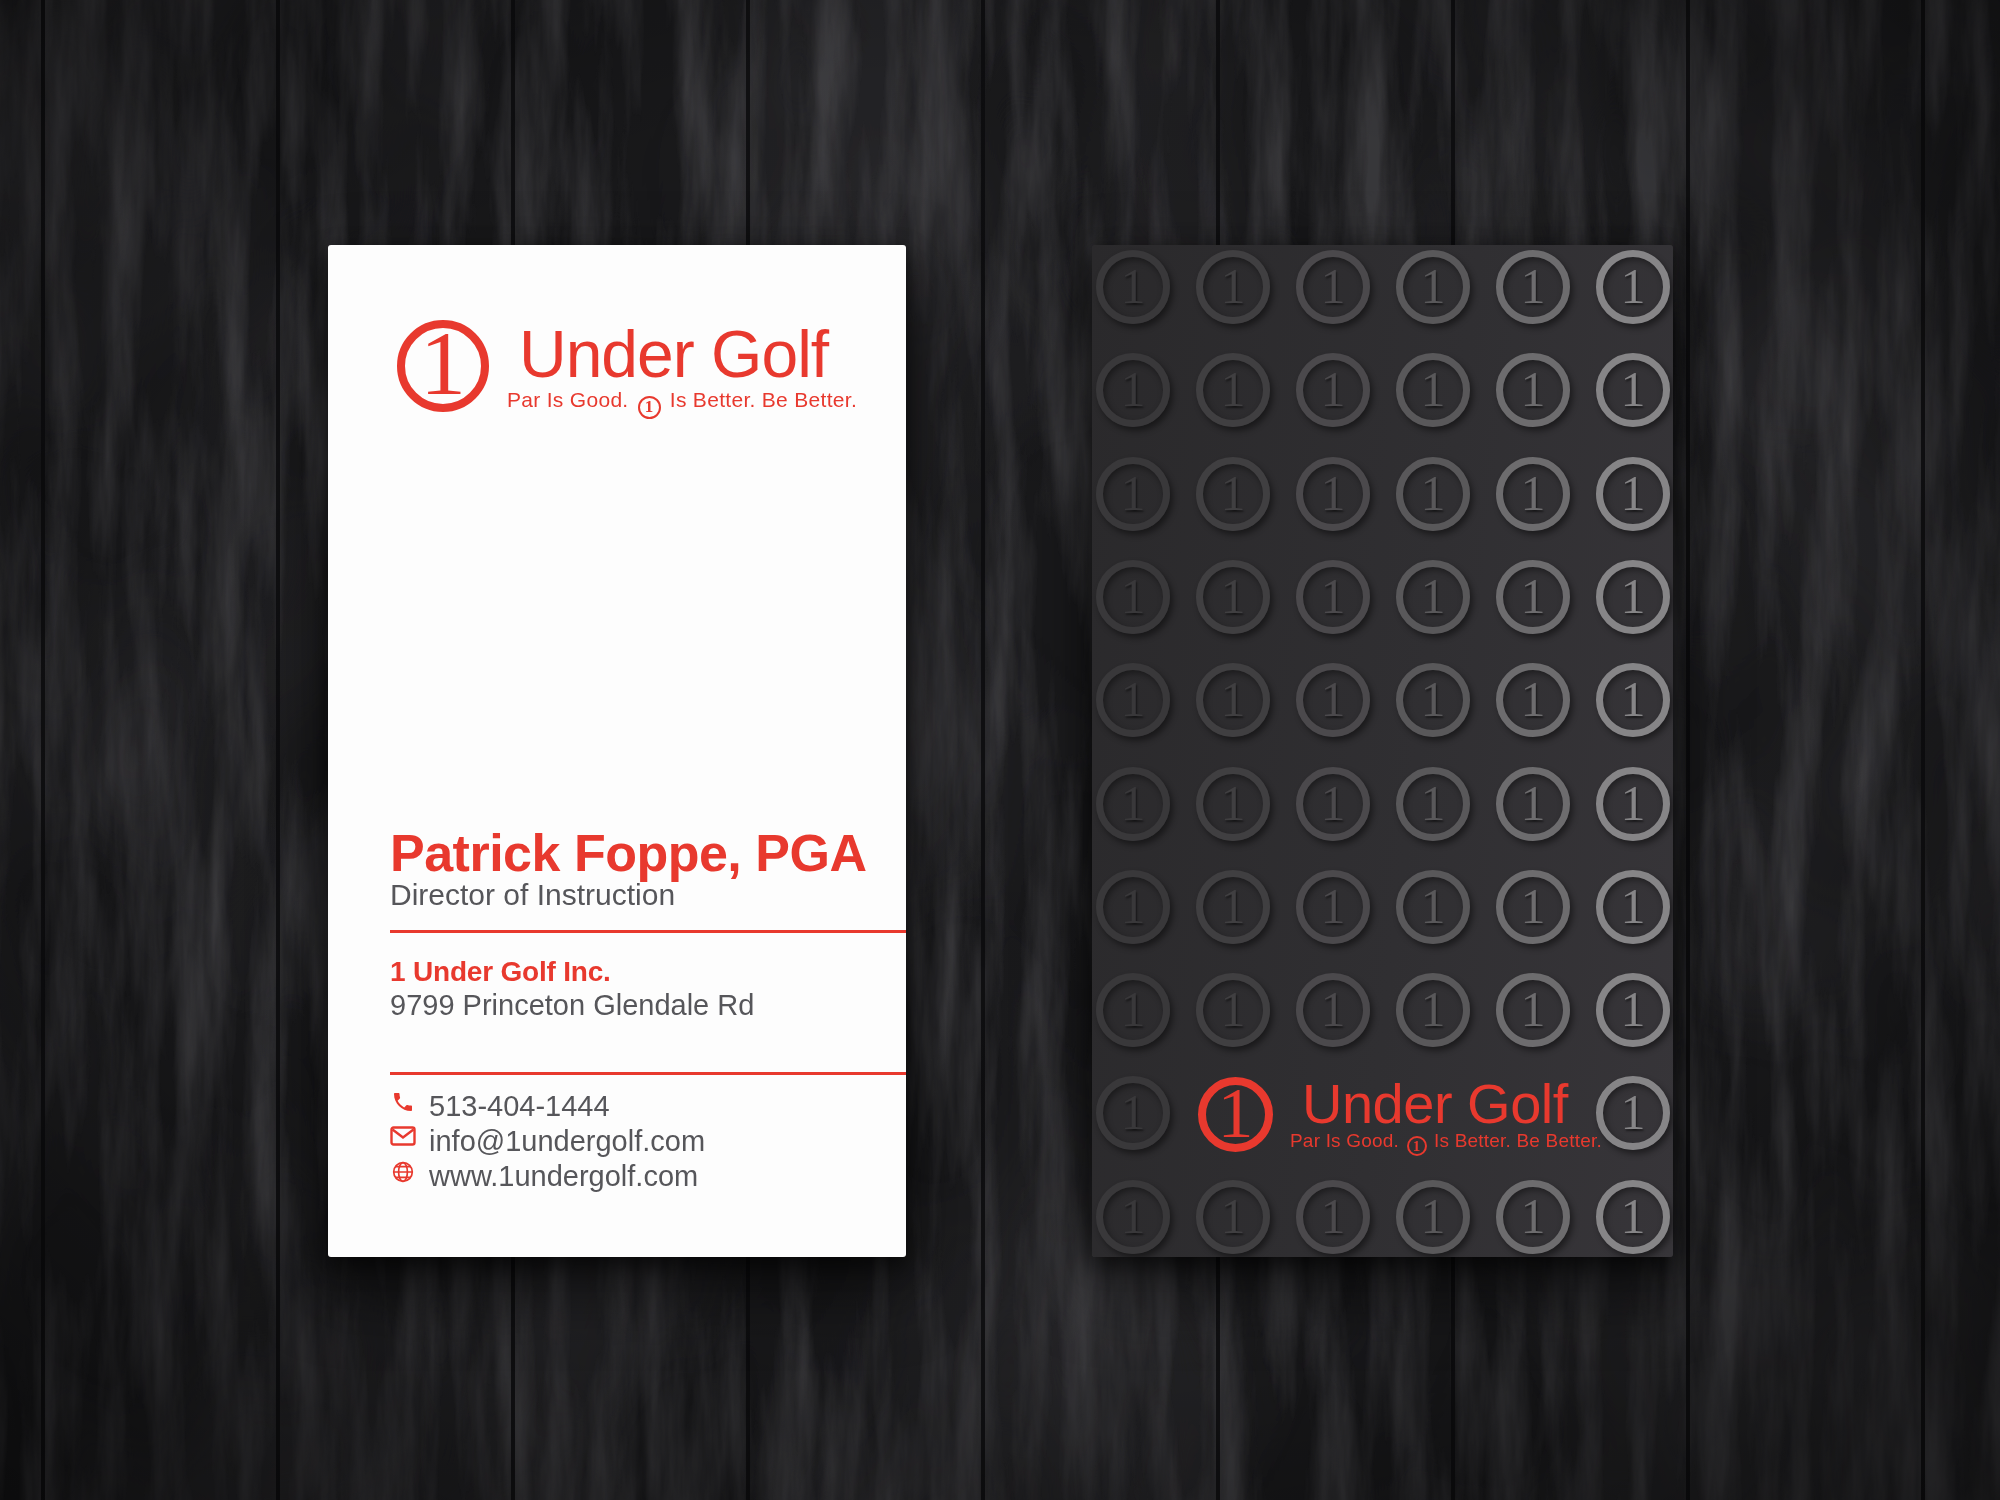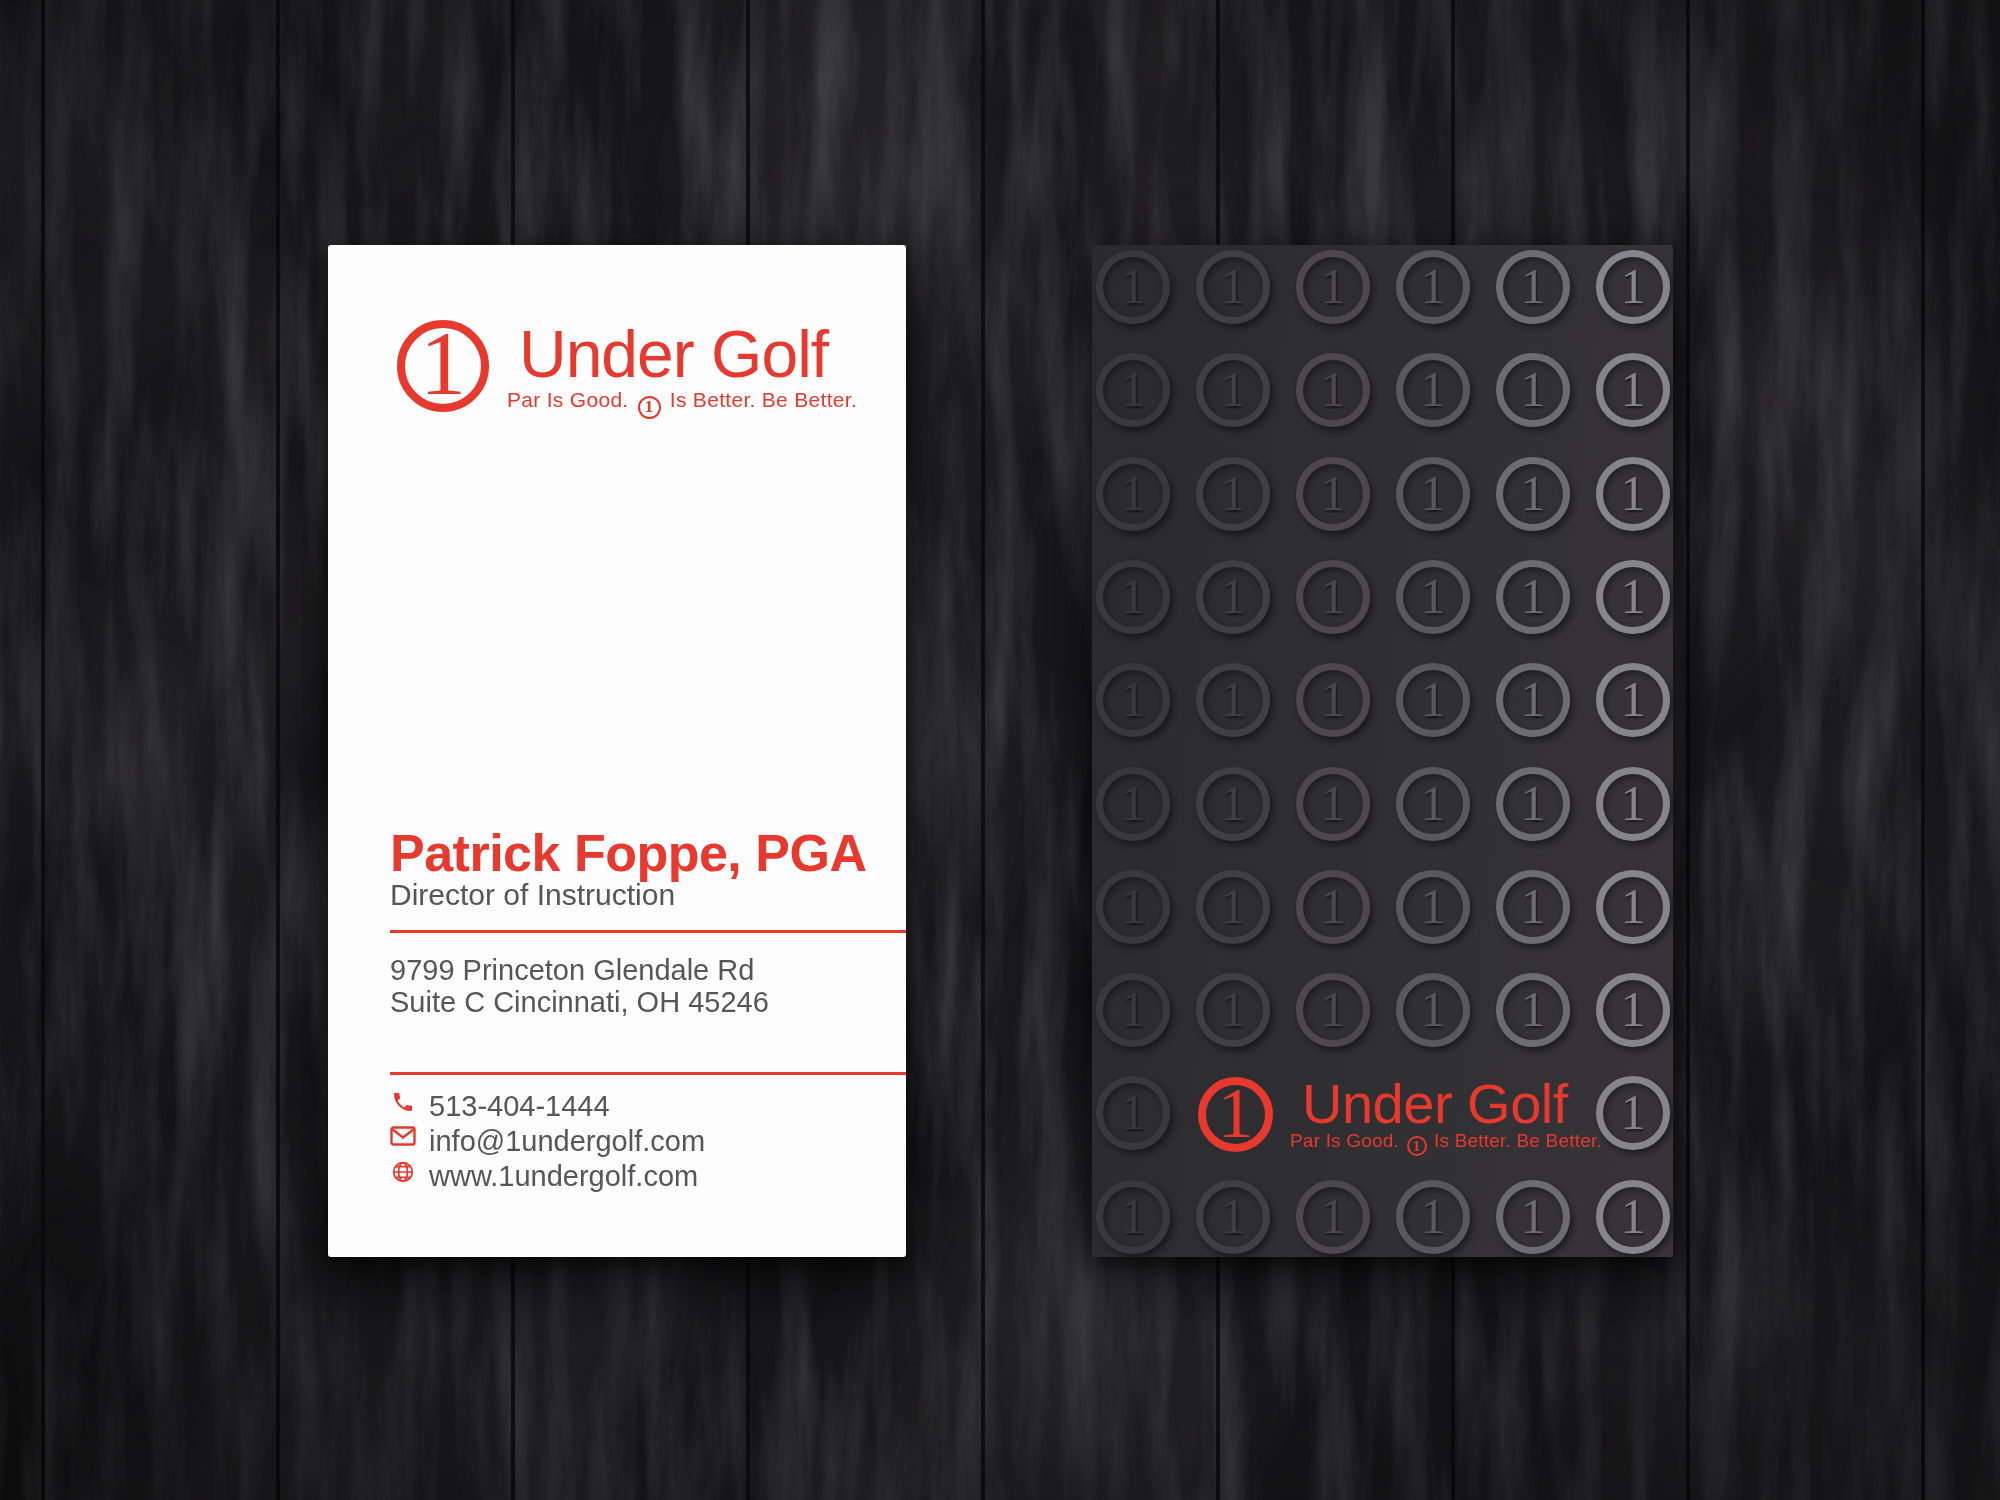--- a/index.html
+++ b/index.html
@@ -116,22 +116,22 @@
     </div>
 
     <div class="person">
       <div class="person-name">Patrick Foppe, PGA</div>
       <div class="person-title">Director of Instruction</div>
     </div>
 
     <div class="rule rule1"></div>
 
     <div class="company">
+      <div class="company-name">1 Under Golf Inc.</div>
       <div class="addr">9799 Princeton Glendale Rd</div>
-      <div class="addr">Suite C Cincinnati, OH 45246</div>
     </div>
 
     <div class="rule rule2"></div>
 
     <div class="contact">
       <div class="crow">
         <span class="icon">
           <svg width="24" height="24" viewBox="0 0 24 24">
               <path fill="#e8392e" d="M6.62 10.79c1.44 2.83 3.76 5.14 6.59 6.59l2.2-2.2c.27-.27.67-.36 1.02-.24 1.12.37 2.33.57 3.57.57.55 0 1 .45 1 1V20c0 .55-.45 1-1 1-9.39 0-17-7.61-17-17 0-.55.45-1 1-1h3.5c.55 0 1 .45 1 1 0 1.25.2 2.45.57 3.57.11.35.03.74-.25 1.02l-2.2 2.2z"></path>
             </svg>

